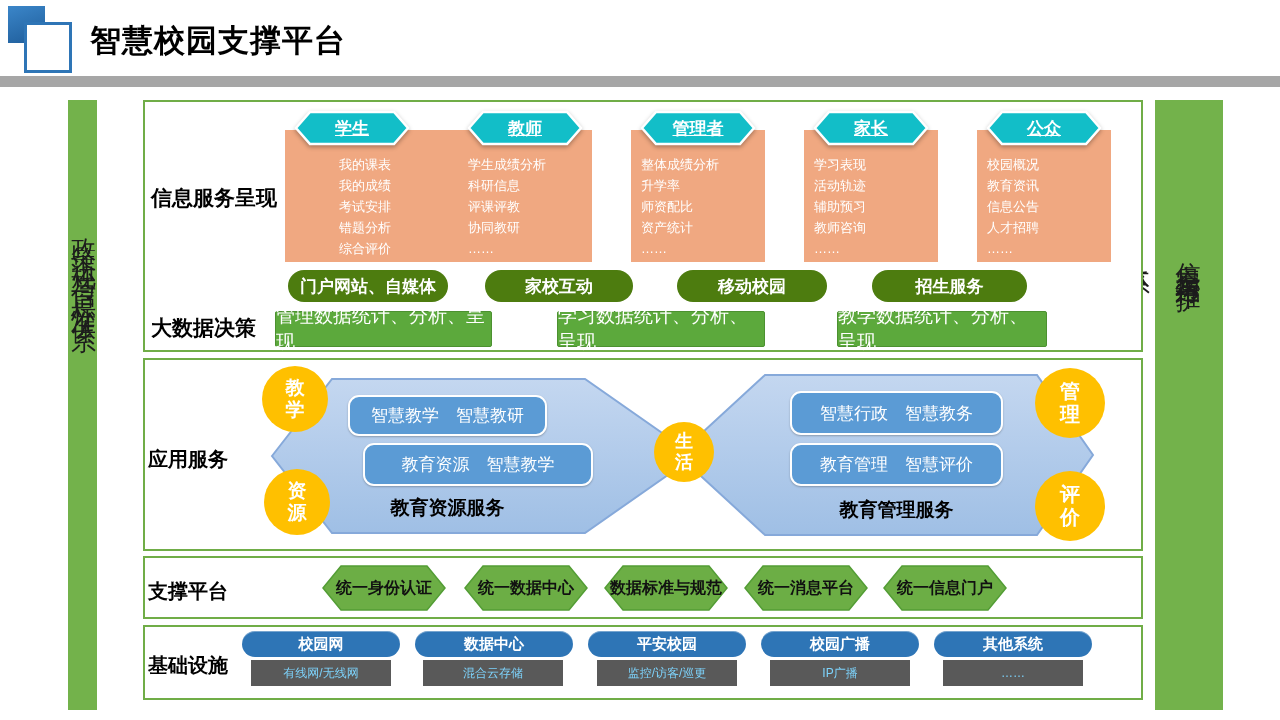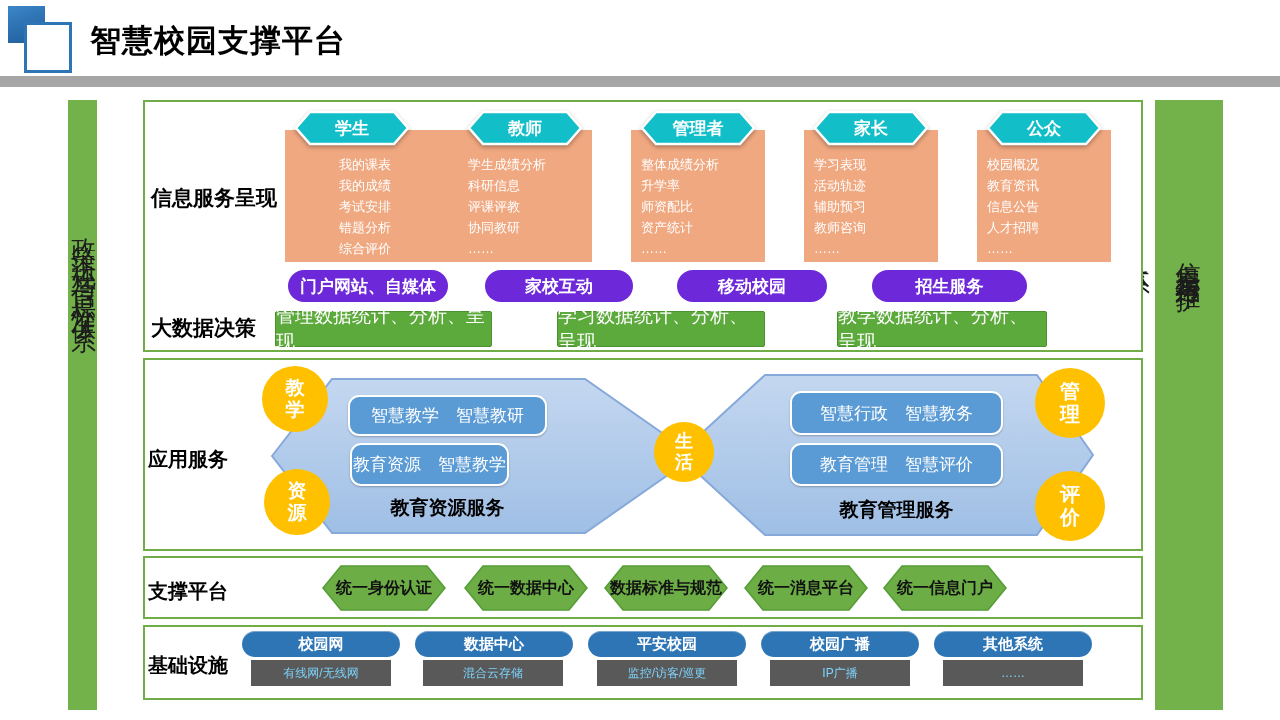--- a/index.html
+++ b/index.html
@@ -23,24 +23,24 @@
   .right-bar .vtext{letter-spacing:3px;margin:142px auto 0;display:block;}
   .right-overflow{left:1122px;top:247px;letter-spacing:3px;}
 
   
   .sec-box{left:143px;width:1000px;background:#fff;border:2px solid #70AD47;box-sizing:border-box;}
   .sec-label{font-weight:bold;font-size:21px;white-space:nowrap;}
 
   
   .col-orange{background:#F0A881;}
   .col-items{color:#fff;font-size:13px;line-height:21px;white-space:pre-line;padding:24px 6px 0 10px;}
-  .col-header-text{color:#fff;font-weight:bold;font-size:17px;}
+  .col-header-text{color:#fff;font-weight:bold;font-size:17px;text-decoration:underline;}
   .hex-shadow{filter:drop-shadow(0 2px 2px rgba(0,0,0,0.3));}
 
-  .green-pill{background:#6d28d9;border-radius:16px;color:#fff;font-weight:bold;font-size:17px;height:32px;}
+  .green-pill{background:#4d7c0f;border-radius:16px;color:#fff;font-weight:bold;font-size:17px;height:32px;}
   .green-btn{background:#5CA93C;border:1px solid #4C9130;border-radius:2px;color:#fff;font-size:19px;height:36px;box-sizing:border-box;}
 
   
   .blue-box{background:#5B9BD5;border:2px solid #fff;border-radius:11px;color:#fff;font-size:17px;
             box-shadow:0 1px 2px rgba(0,0,0,0.25);box-sizing:border-box;white-space:nowrap;}
   .shape-caption{font-weight:bold;font-size:19px;text-align:center;}
   .yellow-circle{background:#FFC000;border-radius:50%;color:#fff;font-weight:bold;}
   .yellow-circle .stack{width:1.1em;word-break:break-all;text-align:center;line-height:1.15;}
 
   
@@ -170,21 +170,21 @@
       <defs>
         <linearGradient id="gradR" x1="0" y1="0" x2="0" y2="1">
           <stop offset="0" stop-color="#C4D7F0"></stop>
             <stop offset="1" stop-color="#9FBFE5"></stop>
         </linearGradient>
       </defs>
       <polygon points="2,82 89,2 361,2 417,82 361,162 89,162" fill="url(#gradR)" stroke="#86A9DA" stroke-width="2"></polygon>
     </svg>
 
     <div class="abs center blue-box" style="left:203px;top:35px;width:199px;height:41px;">智慧教学　智慧教研</div>
-    <div class="abs center blue-box" style="left:205px;top:83px;width:159px;height:43px;">教育资源　智慧教学</div>
+    <div class="abs center blue-box" style="left:218px;top:83px;width:230px;height:43px;">教育资源　智慧教学</div>
     <div class="abs center blue-box" style="left:645px;top:31px;width:213px;height:44px;">智慧行政　智慧教务</div>
     <div class="abs center blue-box" style="left:645px;top:83px;width:213px;height:43px;">教育管理　智慧评价</div>
 
     <div class="abs shape-caption" style="left:203px;top:135px;width:199px;">教育资源服务</div>
     <div class="abs shape-caption" style="left:645px;top:137px;width:213px;">教育管理服务</div>
 
     <div class="abs center yellow-circle" style="left:117px;top:6px;width:66px;height:66px;font-size:19px;">
         <span class="stack">教学</span>
       </div>
     <div class="abs center yellow-circle" style="left:119px;top:109px;width:66px;height:66px;font-size:19px;">

